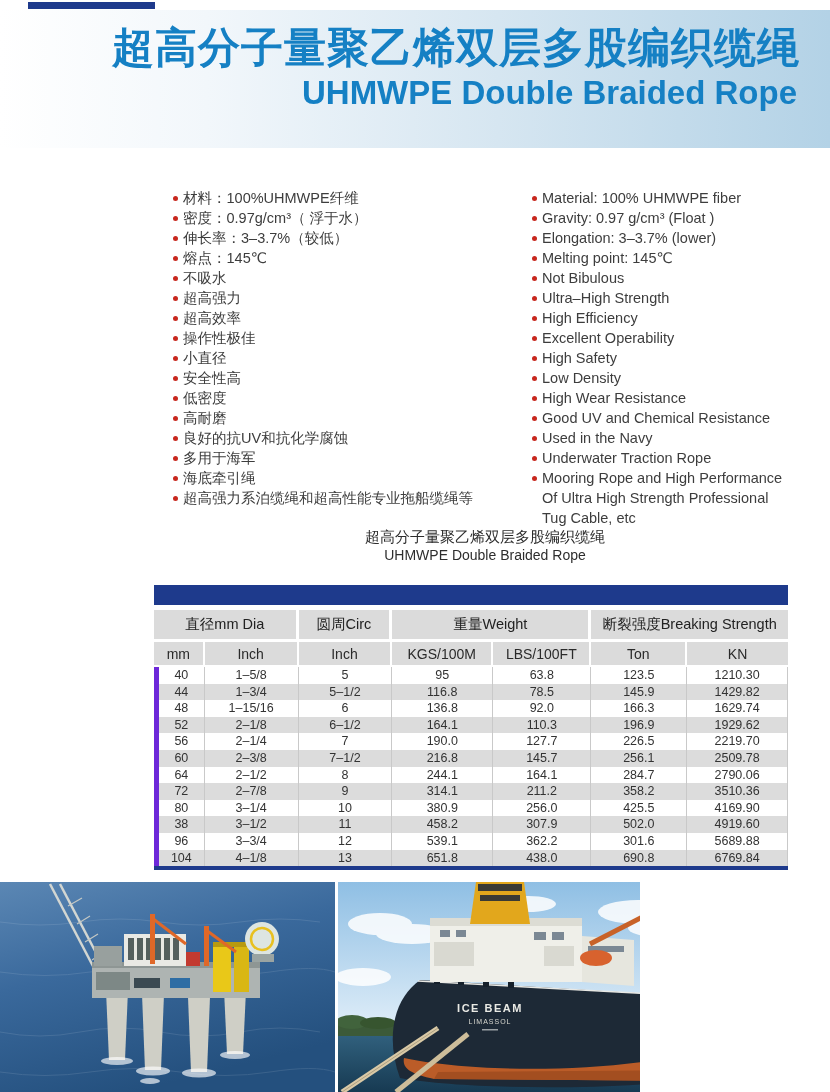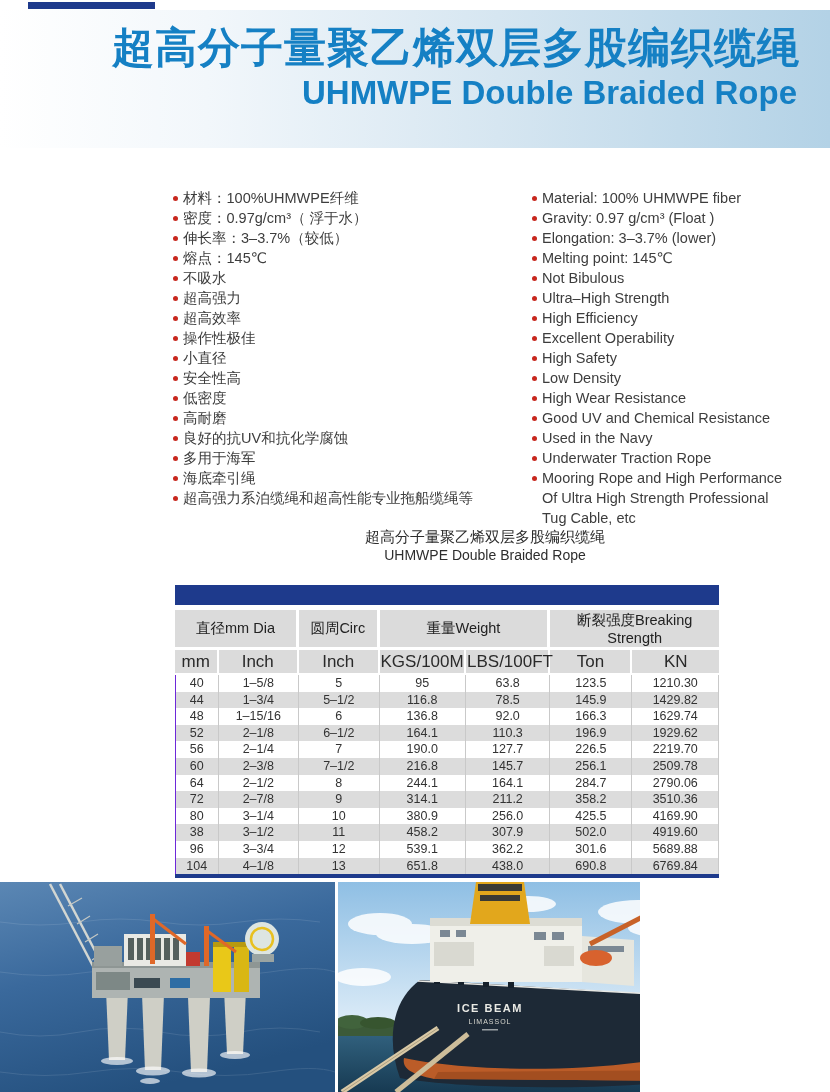--- a/index.html
+++ b/index.html
@@ -35,43 +35,43 @@
   }
   .features li::before{
     content:"";position:absolute;left:1px;top:8px;width:5px;height:5px;border-radius:50%;
     background:#c8281e;
   }
   
   .caption{position:absolute;left:160px;top:527px;width:650px;text-align:center;color:#2d2d2d;}
   .caption .c-zh{font-size:15px;line-height:19px;}
   .caption .c-en{font-size:14px;line-height:18px;}
   
-  .spec{position:absolute;left:175px;top:585px;width:544px;}
+  .spec{position:absolute;left:154px;top:585px;width:634px;}
   .spec .topbar{height:20px;background:#1e3a8c;margin-bottom:5px;}
   .spec .botbar{height:4px;background:#1e3a8c;}
   table.spec-table{
     width:100%;border-collapse:separate;border-spacing:0;table-layout:fixed;
     font-size:12.5px;color:#333;
   }
   table.spec-table th{font-weight:normal;}
   .th-group{
     background:#dbdbdb;height:27px;font-size:14.5px;color:#222;text-align:center;
     border-bottom:3px solid #fff;
   }
   .th-group:not(:last-child){border-right:3px solid #fff;}
   .th-unit{
-    background:#dbdbdb;height:21px;font-size:17px;color:#2a2a2a;text-align:center;
+    background:#dbdbdb;height:21px;font-size:14px;color:#2a2a2a;text-align:center;
     border-bottom:2px solid #fff;
   }
   .th-unit:not(:last-child){border-right:2px solid #fff;}
   table.spec-table td{
     height:16.6px;line-height:16.6px;padding:0;text-align:center;
     border-right:1px solid #c9c9c9;
   }
-  table.spec-table td:first-child{border-left:1px solid #6d28d9;}
+  table.spec-table td:first-child{border-left:5px solid #6d28d9;}
   table.spec-table tbody tr:nth-child(even){background:#dcdcdc;}
   table.spec-table tbody tr:nth-child(odd){background:#ffffff;}
   
   .photos{position:absolute;left:0;top:882px;width:830px;height:210px;}
   .photo{position:absolute;top:0;height:210px;overflow:hidden;}
   .photo-left{left:0;width:335px;}
   .photo-right{left:338px;width:302px;}
   .photo svg{display:block;}
 </style>
 </head>

